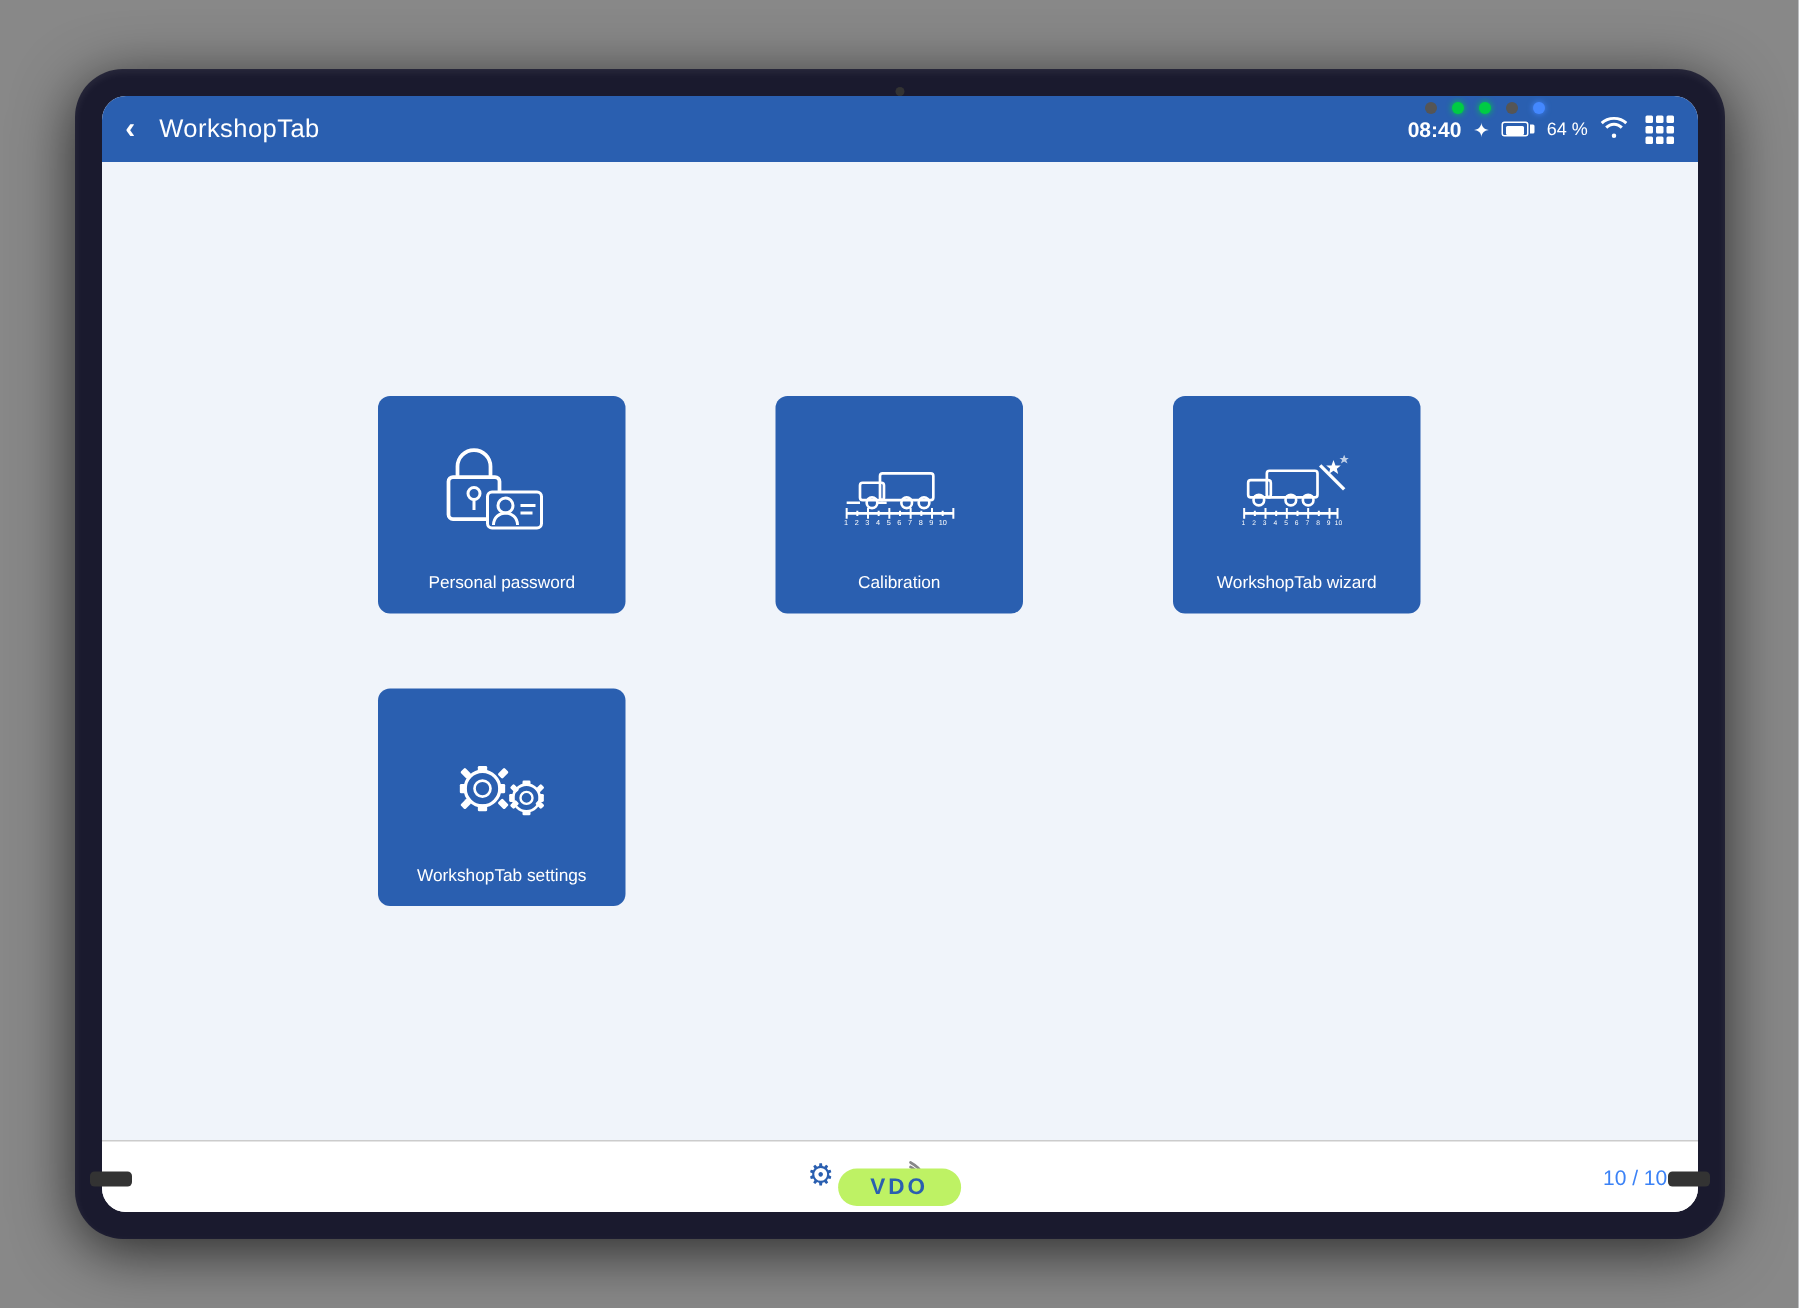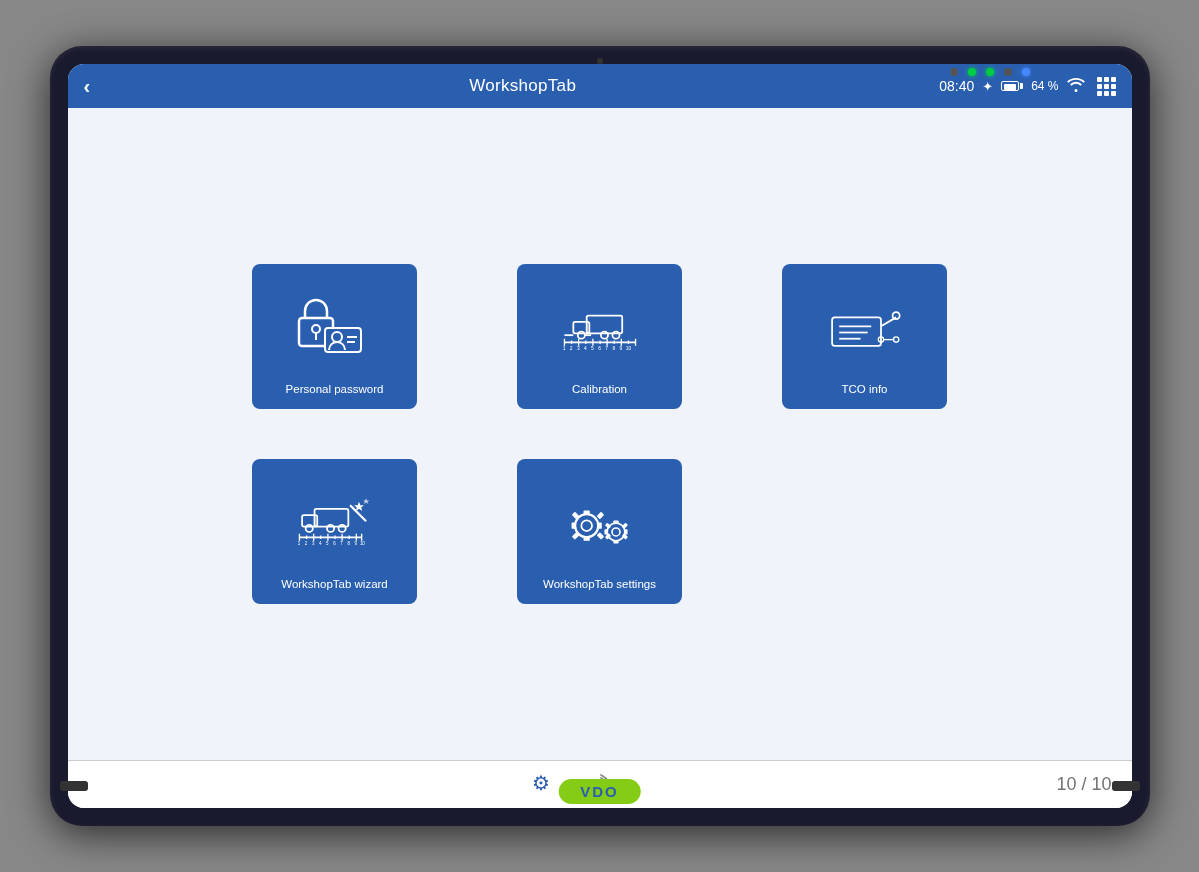--- a/index.html
+++ b/index.html
@@ -80,32 +80,32 @@
     }
     .topbar-back {
       font-size: 20px;
       font-weight: bold;
       cursor: pointer;
       margin-right: 16px;
       color: white;
     }
     .topbar-title {
       flex: 1;
-      text-align: center;
+      text-align: left;
       font-size: 17px;
       font-weight: 500;
       letter-spacing: 0.3px;
     }
     .topbar-right {
       display: flex;
       align-items: center;
       gap: 8px;
       font-size: 13px;
     }
-    .topbar-right .time { font-size: 14px; font-weight: 400; }
+    .topbar-right .time { font-size: 14px; font-weight: 700; }
     .topbar-right .battery-text { font-size: 12px; }
     .grid-icon {
       display: grid;
       grid-template-columns: repeat(3,5px);
       grid-template-rows: repeat(3,5px);
       gap: 2px;
       margin-left: 4px;
     }
     .grid-icon span {
       width: 5px; height: 5px;
@@ -174,32 +174,32 @@
       padding: 0 20px;
       flex-shrink: 0;
     }
     .bottombar-left {
       flex: 1;
       display: flex;
       gap: 40px;
       justify-content: center;
     }
     .bottombar-right {
-      font-size: 18px;
-      color: #737373;
+      font-size: 14px;
+      color: #3b82f6;
       font-weight: 500;
     }
 
     
     .vdo-badge {
       position: absolute;
       bottom: 22px;
       left: 50%;
       transform: translateX(-50%);
-      background: #84cc16;
+      background: #bef264;
       border-radius: 20px;
       padding: 4px 22px;
       font-size: 15px;
       font-weight: bold;
       color: #2a5fb0;
       letter-spacing: 2px;
     }
 
     
     .grip-left, .grip-right {
@@ -366,39 +366,20 @@
               <circle cx="63" cy="40" r="4" stroke="white" stroke-width="2" fill="none"></circle>
 
               <line x1="5" y1="40" x2="15" y2="40" stroke="white" stroke-width="2"></line>
               <line x1="28" y1="40" x2="35" y2="40" stroke="white" stroke-width="2"></line>
             </svg>
           </div>
           <div class="tile-label">Calibration</div>
         </div>
 
 
-        <div class="tile">
-          <div class="tile-icon">
-            <svg viewBox="0 0 90 65" fill="none" xmlns="http://www.w3.org/2000/svg">
-
-              <rect x="8" y="20" width="55" height="32" rx="3" stroke="white" stroke-width="2" fill="none"></rect>
-              <line x1="16" y1="30" x2="52" y2="30" stroke="white" stroke-width="2"></line>
-              <line x1="16" y1="37" x2="48" y2="37" stroke="white" stroke-width="2"></line>
-              <line x1="16" y1="44" x2="40" y2="44" stroke="white" stroke-width="2"></line>
-
-              <line x1="63" y1="30" x2="80" y2="20" stroke="white" stroke-width="2"></line>
-              <circle cx="80" cy="18" r="4" stroke="white" stroke-width="2" fill="none"></circle>
-
-              <circle cx="63" cy="45" r="3" stroke="white" stroke-width="1.5" fill="none"></circle>
-              <line x1="66" y1="45" x2="78" y2="45" stroke="white" stroke-width="1.5"></line>
-              <circle cx="80" cy="45" r="3" stroke="white" stroke-width="1.5" fill="none"></circle>
-            </svg>
-          </div>
-          <div class="tile-label">TCO info</div>
-        </div>
 
         <div class="tile">
           <div class="tile-icon">
             <svg viewBox="0 0 90 65" fill="none" xmlns="http://www.w3.org/2000/svg">
 
               <line x1="5" y1="48" x2="75" y2="48" stroke="white" stroke-width="2"></line>
               <line x1="5" y1="44" x2="5" y2="52" stroke="white" stroke-width="1.5"></line>
               <line x1="13" y1="46" x2="13" y2="50" stroke="white" stroke-width="1.5"></line>
               <line x1="21" y1="44" x2="21" y2="52" stroke="white" stroke-width="1.5"></line>
               <line x1="29" y1="46" x2="29" y2="50" stroke="white" stroke-width="1.5"></line>

